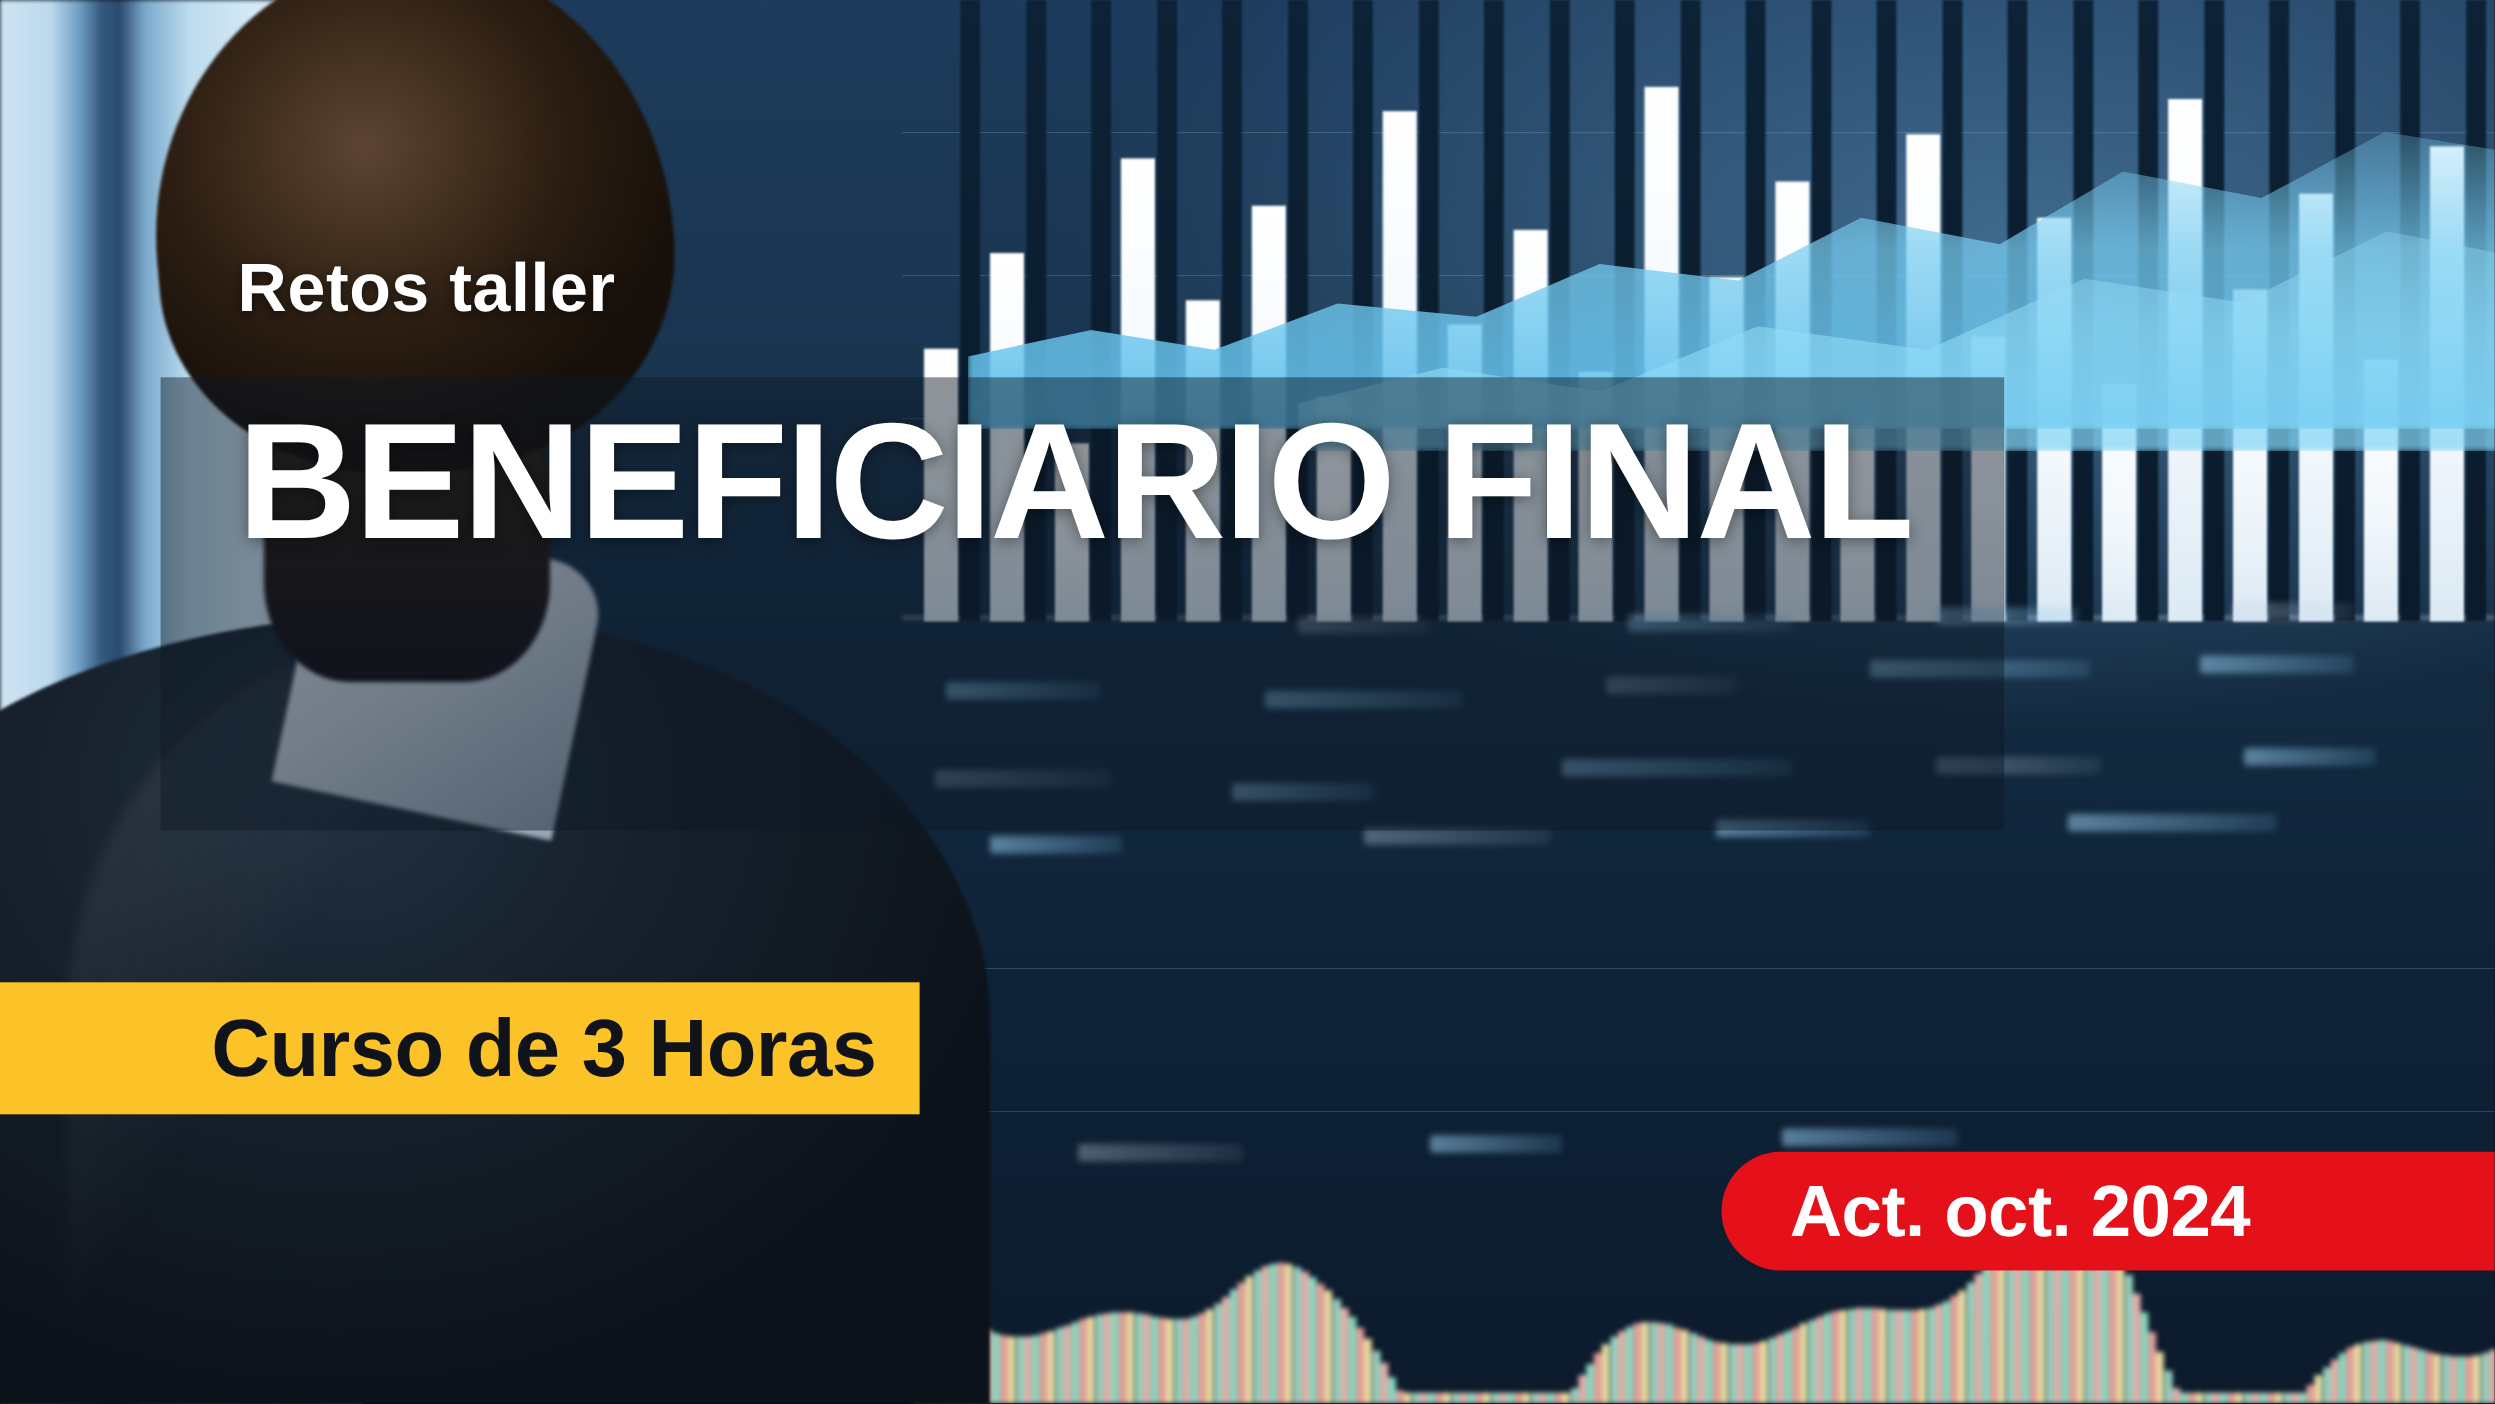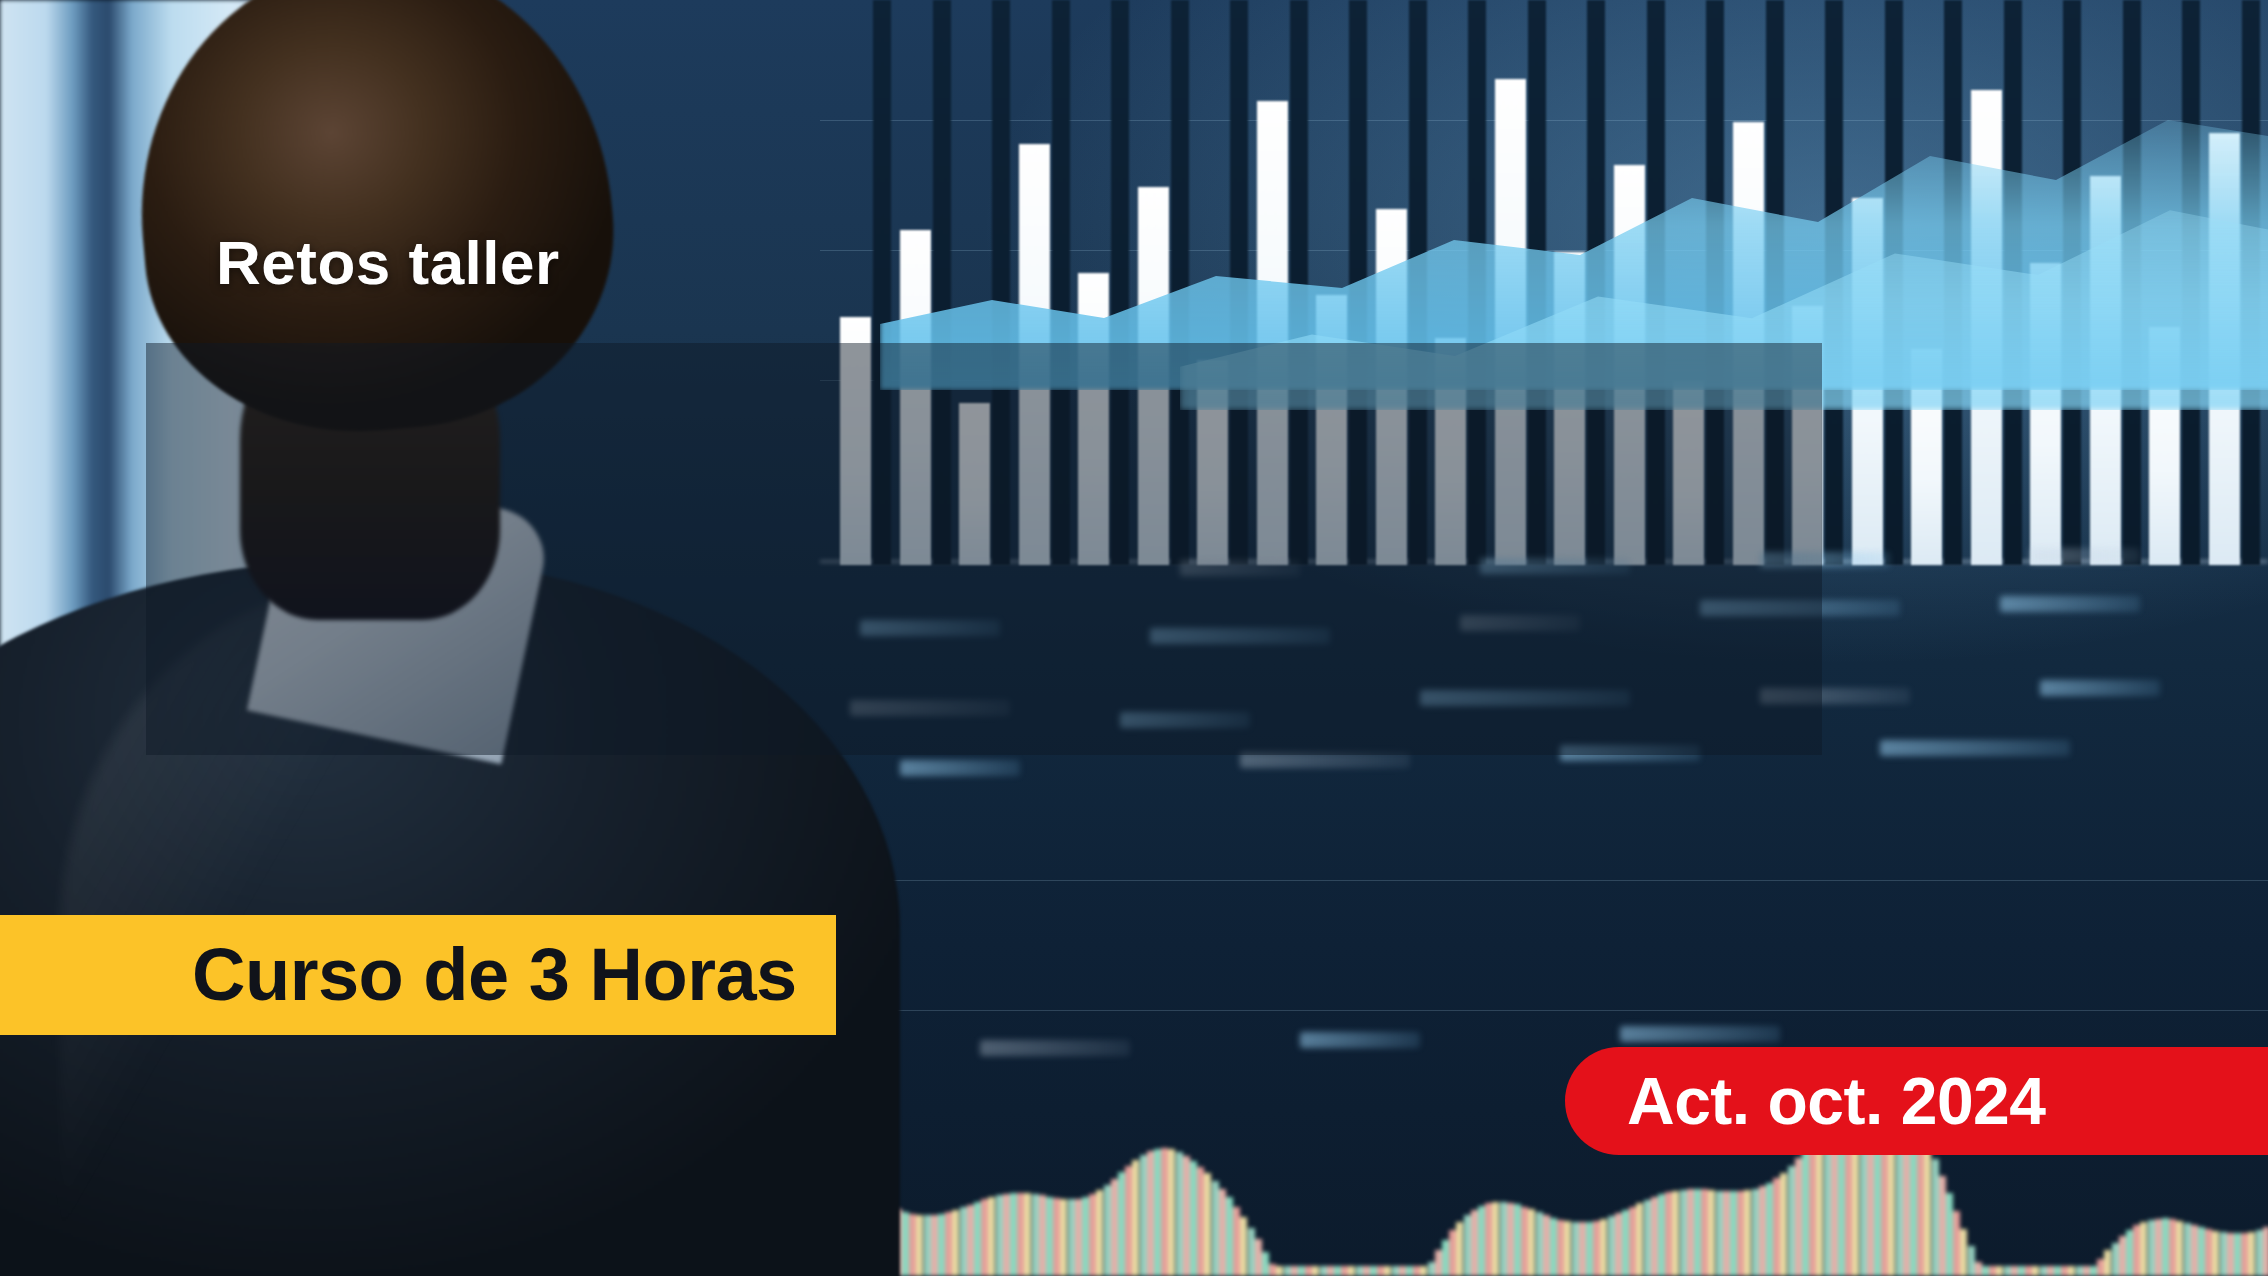--- a/index.html
+++ b/index.html
@@ -134,21 +134,21 @@
     position:absolute;left:216px;top:758px;width:1700px;
     color:#ffffff;font-weight:bold;font-size:74px;line-height:1;
     letter-spacing:-.5px;font-stretch:condensed;
     text-shadow:0 3px 14px rgba(0,0,0,.60);
     white-space:nowrap;
   }
 
   .hours-badge{
     position:absolute;left:0;top:893px;width:836px;height:120px;
     background:#fcc328;
-    display:flex;align-items:center;margin-top:22px;
+    display:flex;align-items:center;
   }
   .hours-badge span{
     margin-left:192px;
     color:#10131a;font-weight:bold;font-size:74px;line-height:1;
     letter-spacing:-.5px;font-stretch:condensed;white-space:nowrap;
   }
 
   .update-pill{
     position:absolute;left:1565px;top:1047px;width:740px;height:108px;
     background:#e4111a;
@@ -466,20 +466,21 @@
     </div>
   </div>
 
   <div class="content">
 
     <div class="eyebrow">Retos taller</div>
 
     <div class="title-plate"></div>
 
     <div class="title">
+      <span class="l1">BENEFICIARIO FINAL</span>
     </div>
 
 
     <div class="hours-badge">
       <span>Curso de 3 Horas</span>
     </div>
 
     <div class="update-pill">
       <span>Act. oct. 2024</span>
     </div>

